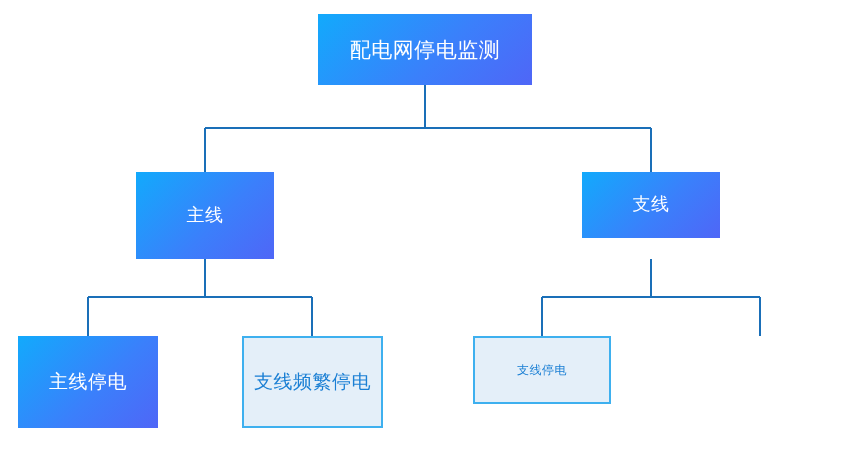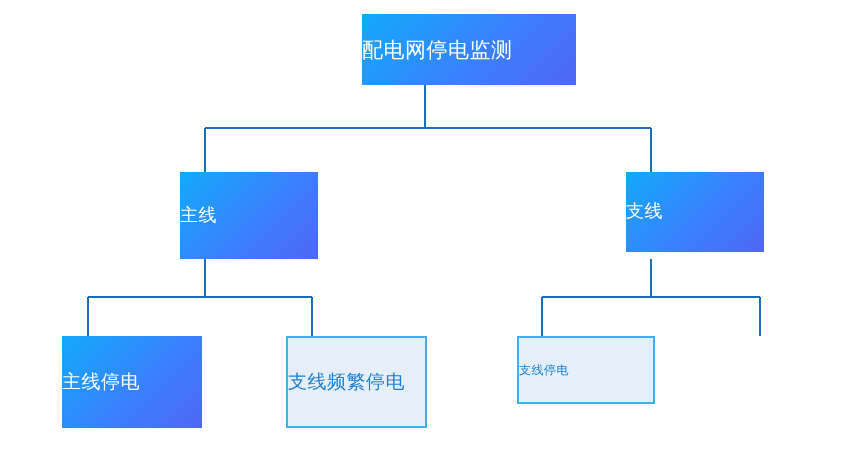--- a/index.html
+++ b/index.html
@@ -22,26 +22,25 @@
     left: 0;
     top: 0;
     width: 851px;
     height: 451px;
   }
   .node {
     position: absolute;
     box-sizing: border-box;
     display: flex;
     align-items: center;
-    justify-content: flex-start;
+    justify-content: center;
     text-align: center;
     line-height: 1.2;
     z-index: 2;
     letter-spacing: 0.5px;
-    margin-left: 44px;
   }
   .node-label {
     display: block;
     white-space: nowrap;
   }
 
   
   .node.filled {
     background: linear-gradient(135deg, #12aafc 0%, #3b7ffb 58%, #4f66f7 100%);
     color: #ffffff;
@@ -57,21 +56,21 @@
   
   #node-root {
     left: 318px;  top: 14px;   width: 214px; height: 71px;
     font-size: 21px;
   }
   #node-main-line {
     left: 136px;  top: 172px;  width: 138px; height: 87px;
     font-size: 18px;
   }
   #node-branch-line {
-    left: 582px;  top: 172px;  width: 138px; height: 80px;
+    left: 582px;  top: 172px;  width: 138px; height: 66px;
     font-size: 18px;
   }
   #node-main-outage {
     left: 18px;   top: 336px;  width: 140px; height: 92px;
     font-size: 19px;
   }
   #node-main-frequent-outage {
     left: 242px;  top: 336px;  width: 141px; height: 92px;
     font-size: 19px;
   }

